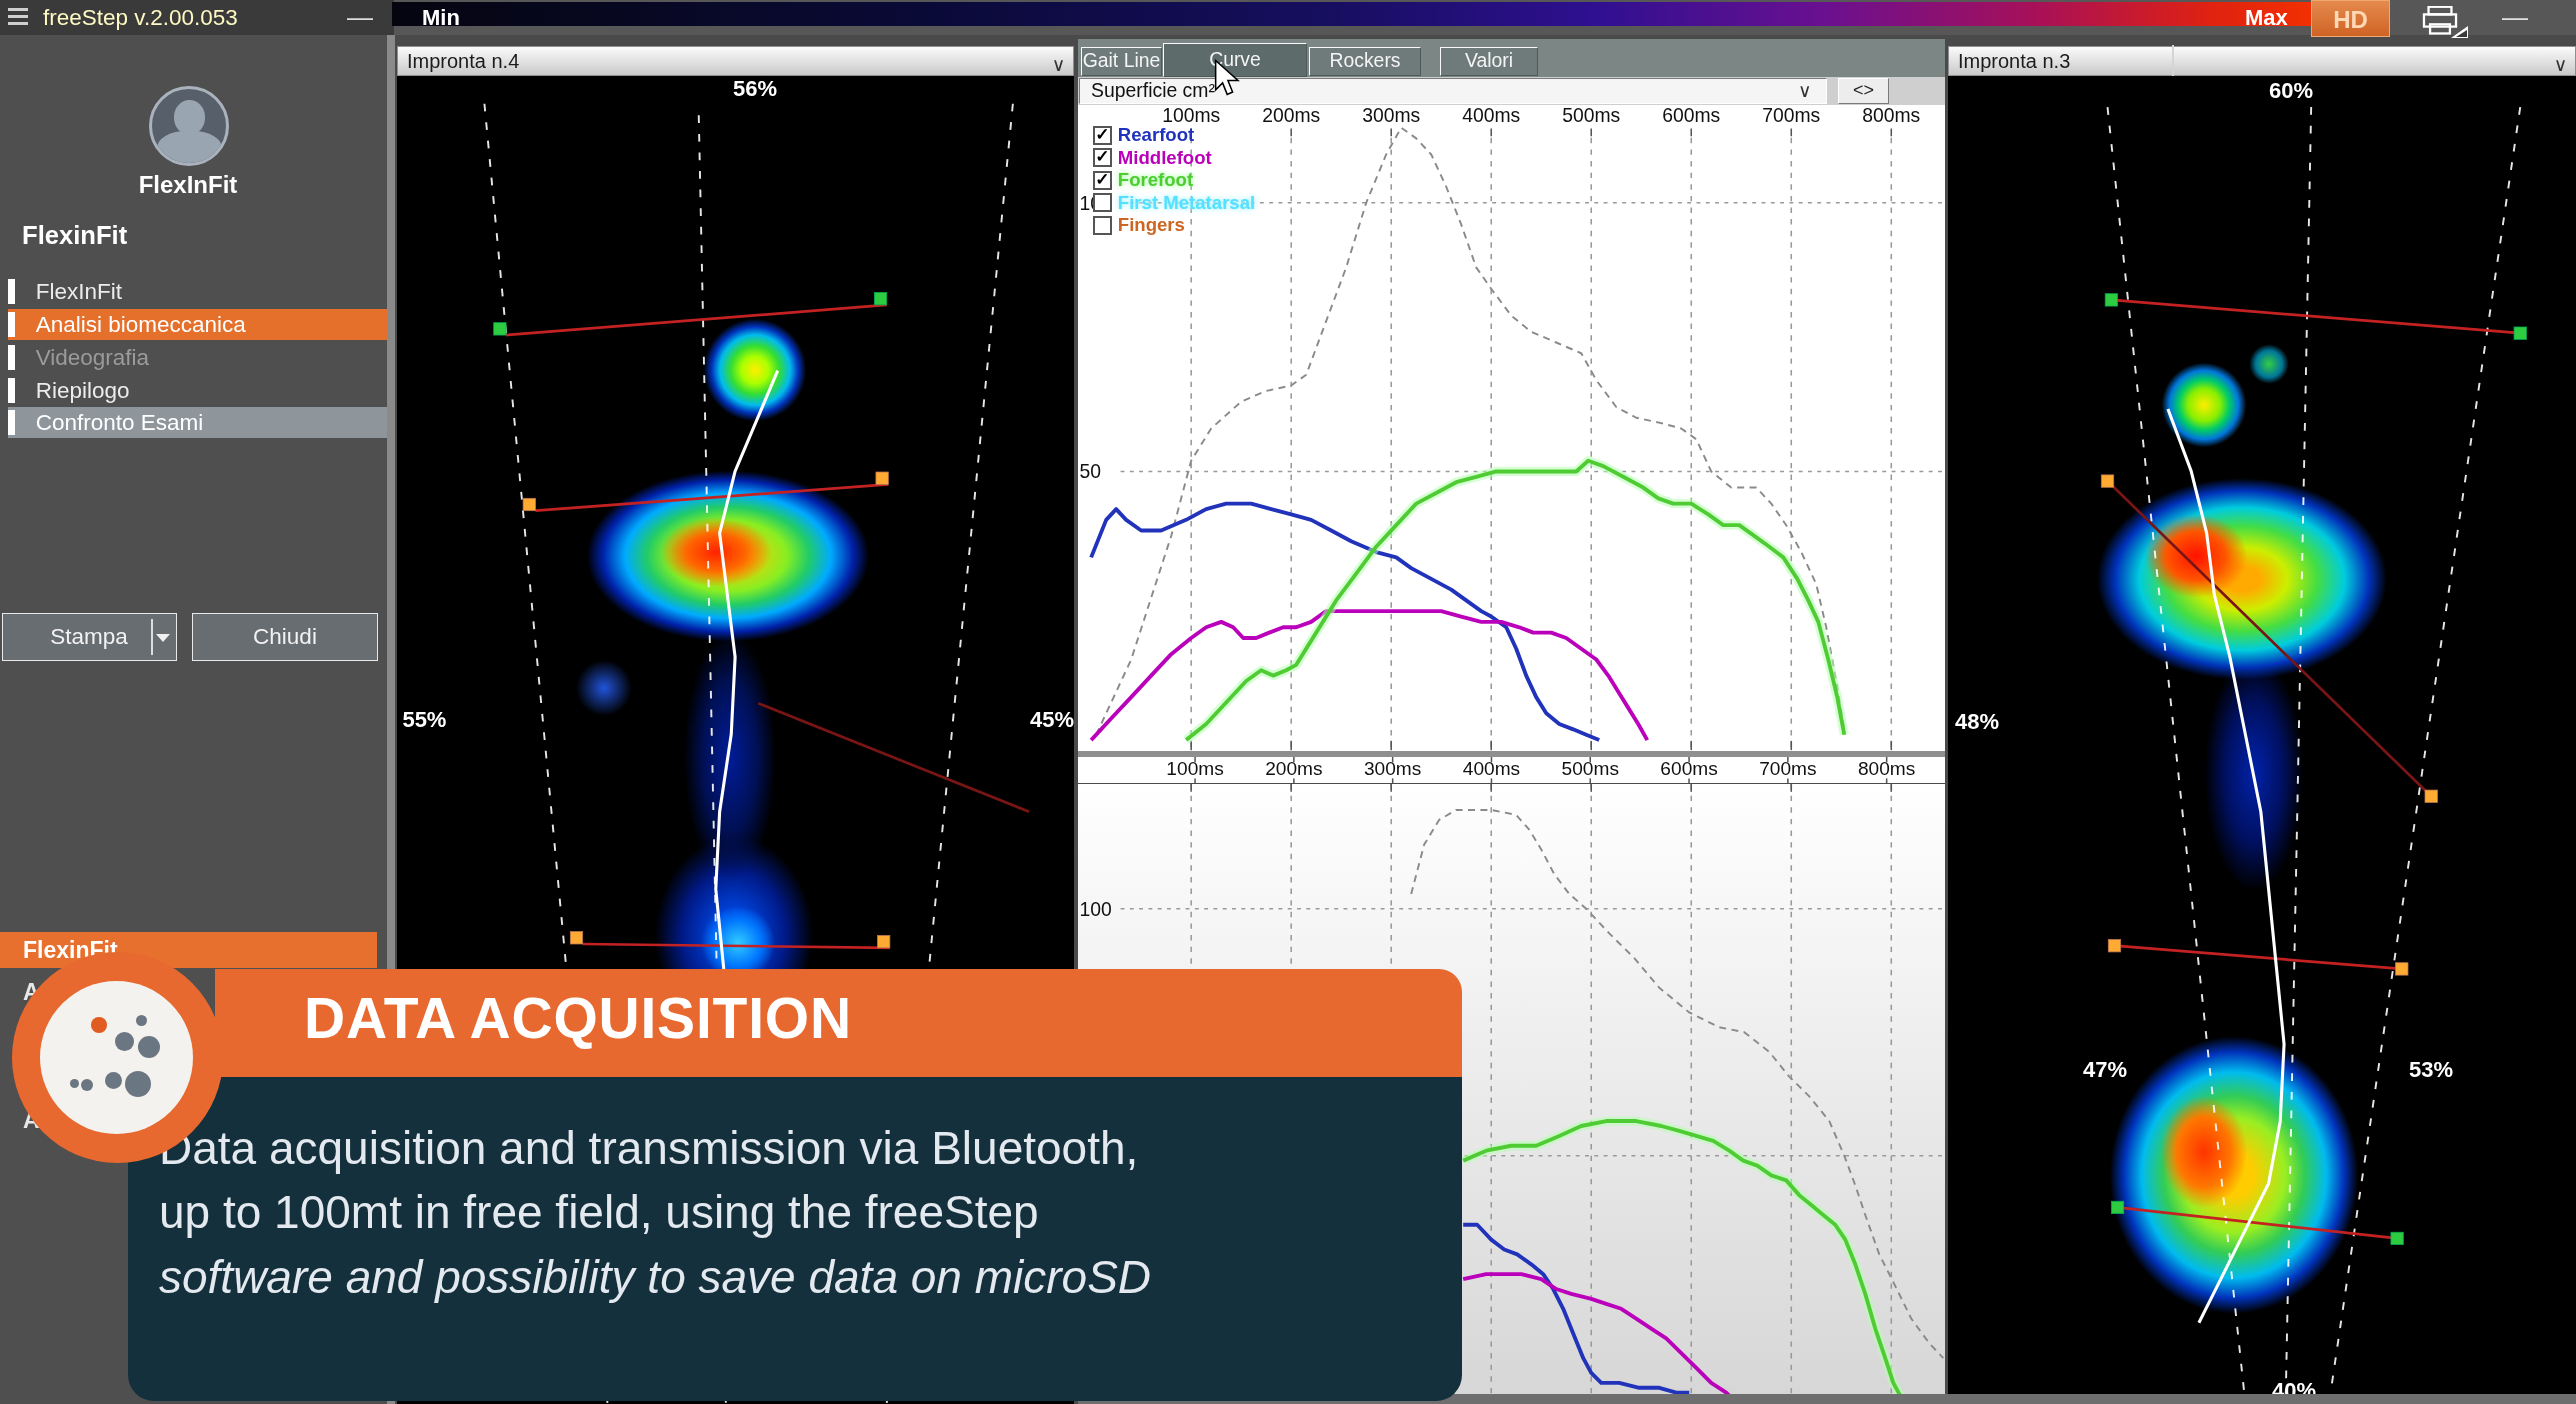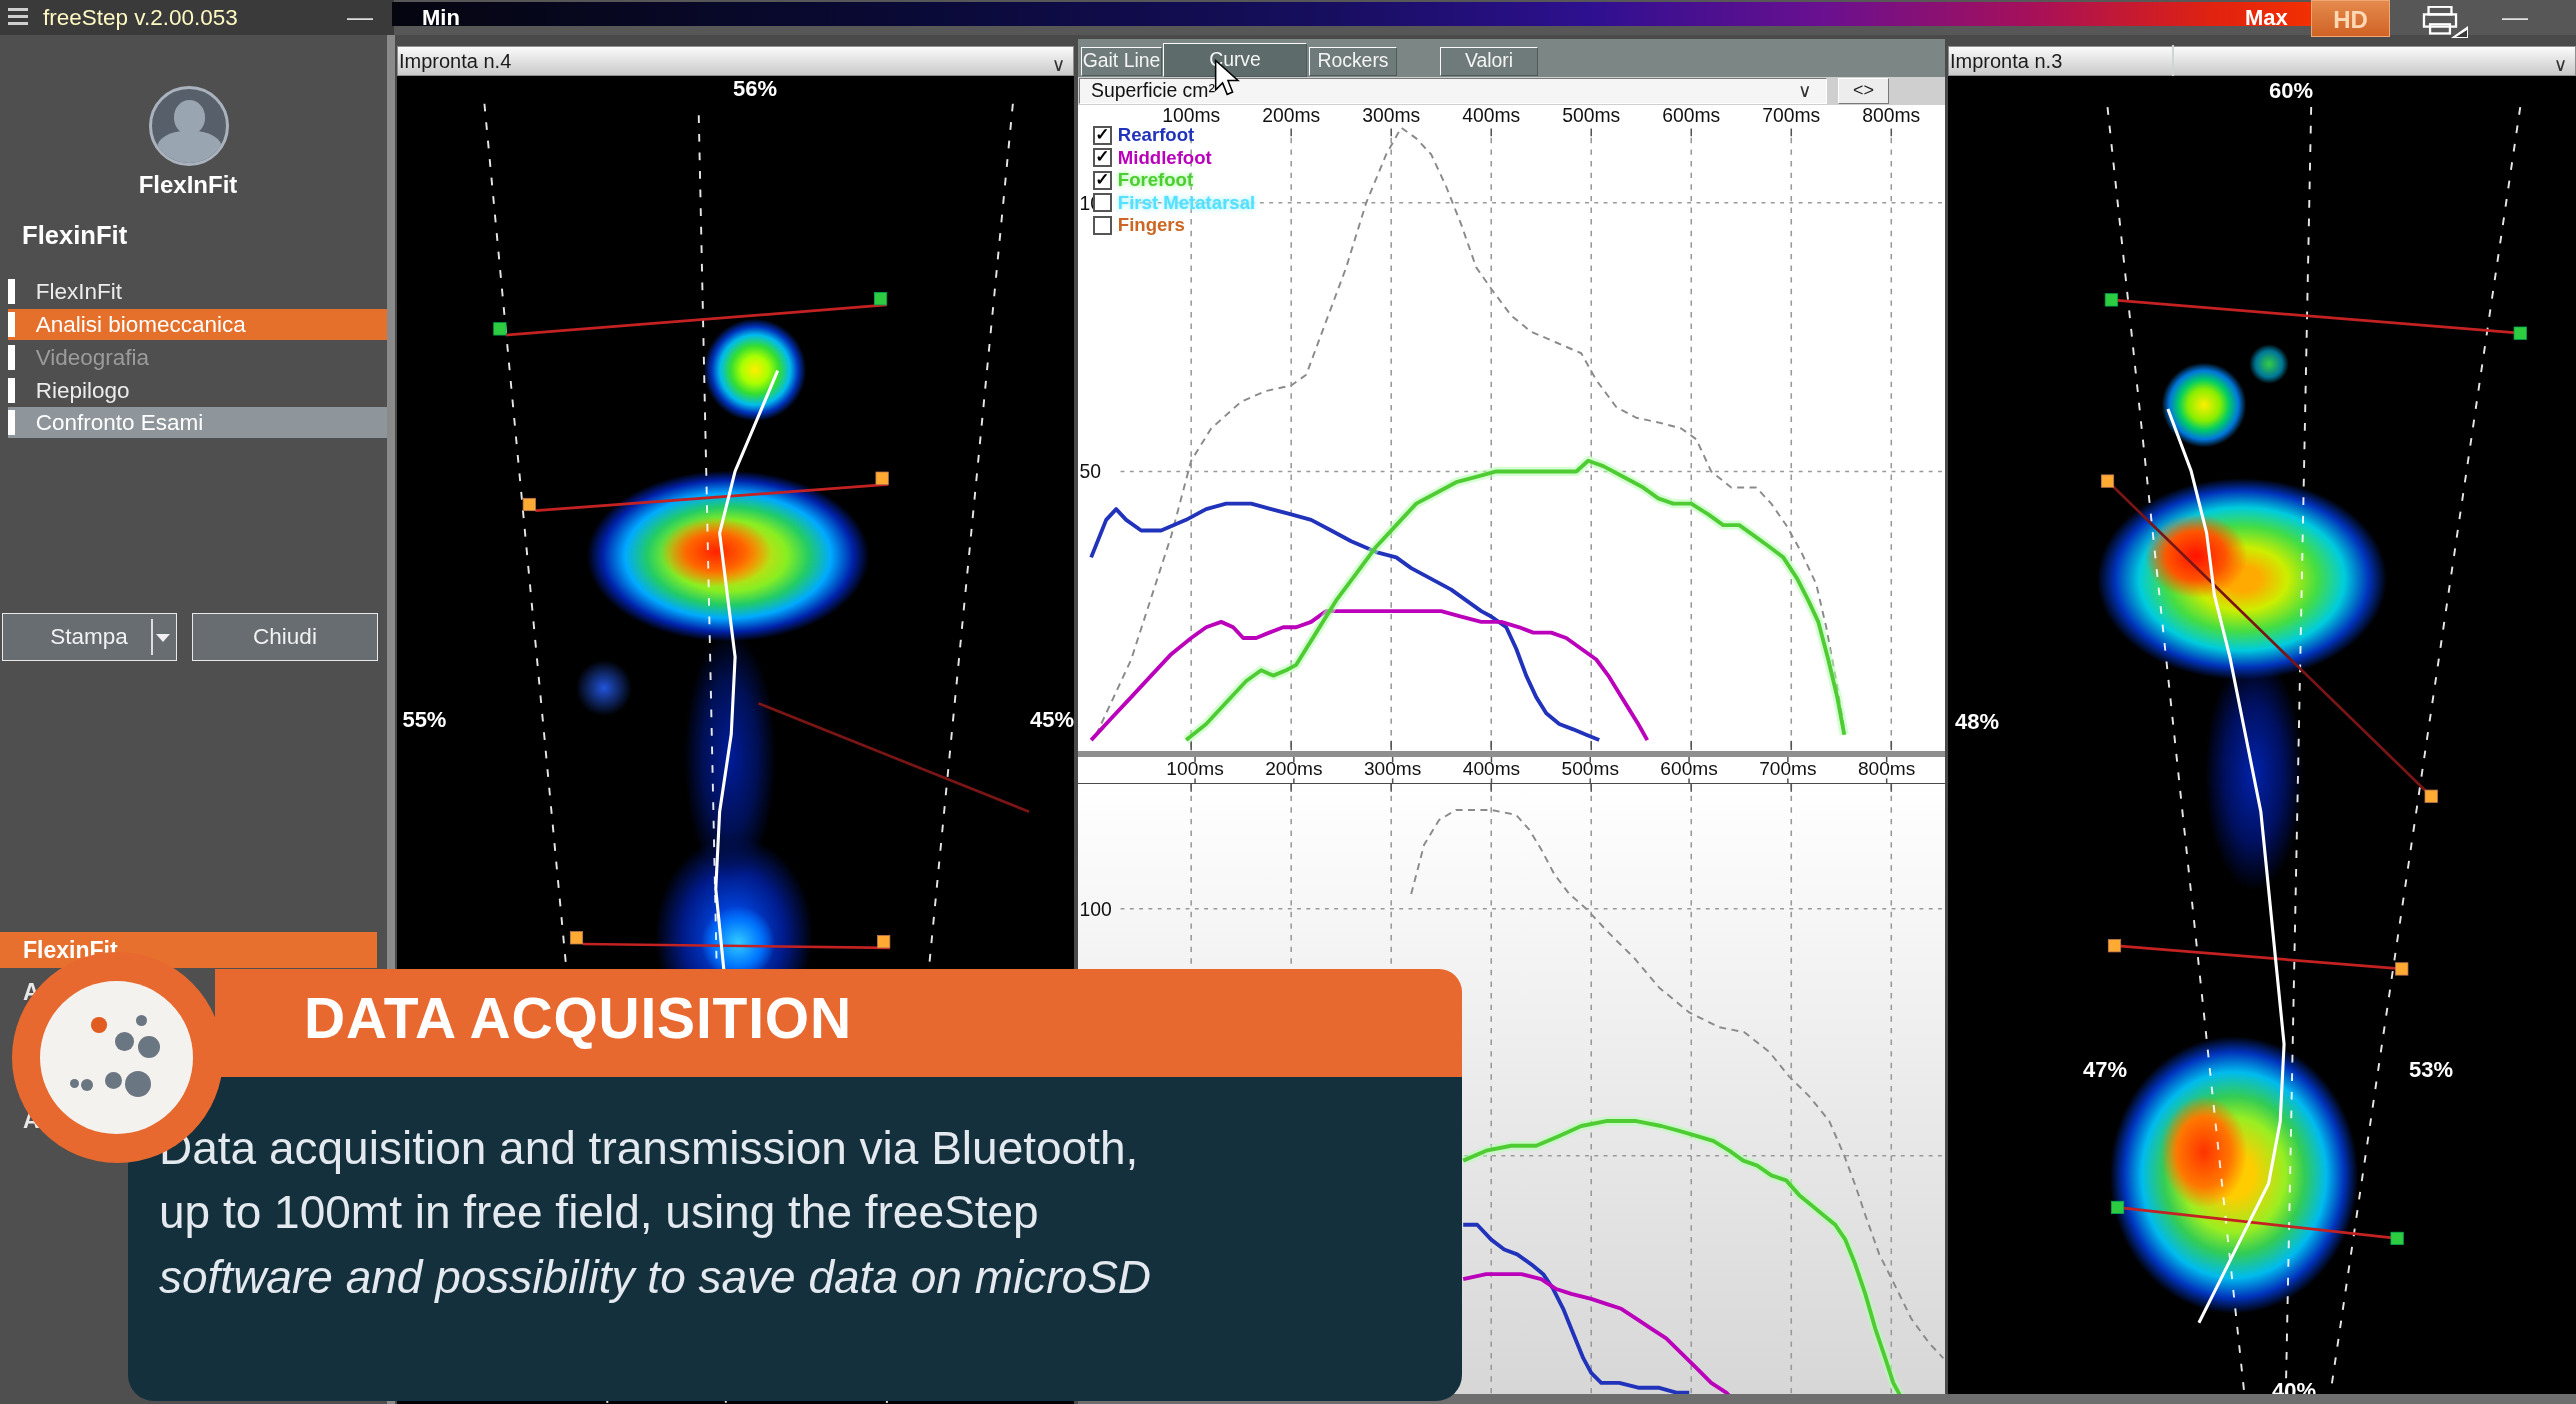--- a/index.html
+++ b/index.html
@@ -39,21 +39,21 @@
   .btn{position:absolute;height:48px;background:#686d72;border:1.5px solid #e9e9e9;box-sizing:border-box;
        color:#f2f2f2;font-size:22.5px;text-align:center;line-height:45px;}
   #stampa-btn{left:1.5px;top:578px;width:175px;}
   #stampa-split{position:absolute;right:23px;top:4.6px;bottom:4.6px;width:1.5px;background:#dedede;}
   #stampa-arrow{position:absolute;right:5.4px;top:20px;width:0;height:0;border-left:7px solid transparent;border-right:7px solid transparent;border-top:8.5px solid #f0f0f0;}
   #chiudi-btn{left:192px;top:578px;width:186px;}
   .bottom-item{position:absolute;left:0;width:377px;height:36px;line-height:36px;font-size:23px;font-weight:bold;color:#e8e8e8;padding-left:23px;box-sizing:border-box;}
   .bottom-item.selected{background:#e8702e;color:#fff;}
   
   .panel-header{position:absolute;top:46px;height:30px;background:linear-gradient(#fbfbfb,#c9c9c9);
-    border:0.8px solid #8f8f8f;box-sizing:border-box;color:#1c1c1c;font-size:20px;line-height:29px;padding-left:1px;}
+    border:0.8px solid #8f8f8f;box-sizing:border-box;color:#1c1c1c;font-size:20px;line-height:29px;padding-left:9px;}
   .chev{position:absolute;right:7.7px;top:3.1px;font-size:18.6px;color:#333;}
   .footpanel{position:absolute;top:76px;height:1329px;background:#000;overflow:hidden;}
   .pct{position:absolute;font-size:22px;font-weight:bold;color:#fff;}
   .pct.dim{color:#ffffff;}
   .foot-heat{position:absolute;inset:0;}
   .foot-svg{position:absolute;inset:0;}
   
   #tabstrip{left:1078px;top:39px;width:867px;height:38px;background:#7b8685;}
   .tab{position:absolute;top:47px;height:29px;background:#6e7b7a;border:1.5px solid;border-color:#fafafa #4e5a5a #4e5a5a #fafafa;
        box-sizing:border-box;color:#f4f4f4;font-size:19.4px;text-align:center;line-height:25.6px;}
@@ -227,21 +227,21 @@
     <div class="pct" style="left:7px;top:633px;">48%</div>
     <div class="pct dim" style="left:135px;top:981px;">47%</div>
     <div class="pct dim" style="left:461px;top:981px;">53%</div>
     <div class="pct dim" style="left:324px;top:1302px;">40%</div>
   </div>
 
   <div class="abs" id="tabstrip"></div>
   <div id="tabs-container">
       <div class="tab abs" style="left: 1081px; width: 81px;">Gait Line</div>
       <div class="tab abs active" style="left: 1163px; width: 144px;">Curve</div>
-      <div class="tab abs" style="left: 1309px; width: 88px;">Rockers</div>
+      <div class="tab abs" style="left: 1309px; width: 112px;">Rockers</div>
       <div class="tab abs" style="left: 1440px; width: 98px;">Valori</div>
     </div>
   <div class="abs" id="tabsep"></div>
   <div class="abs" id="controlrow"></div>
   <div class="abs" id="surface-select">
     <span>Superficie cm²</span>
   </div>
   <div class="abs" id="surface-chev">∨</div>
   <div class="abs" id="expand-btn">&lt;&gt;</div>
 

